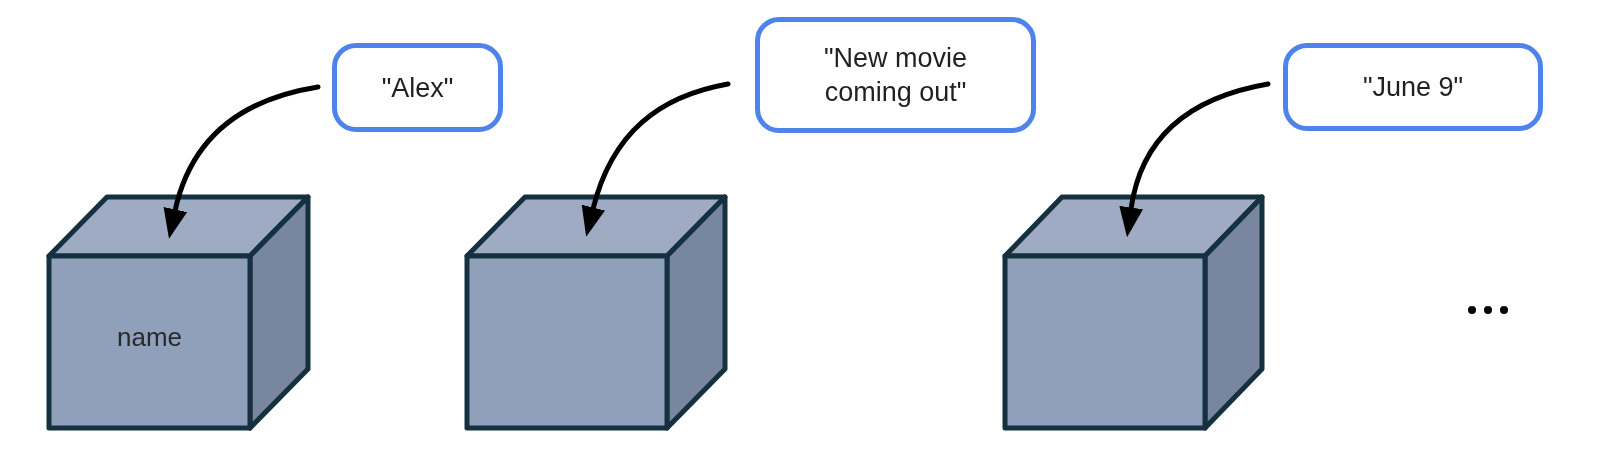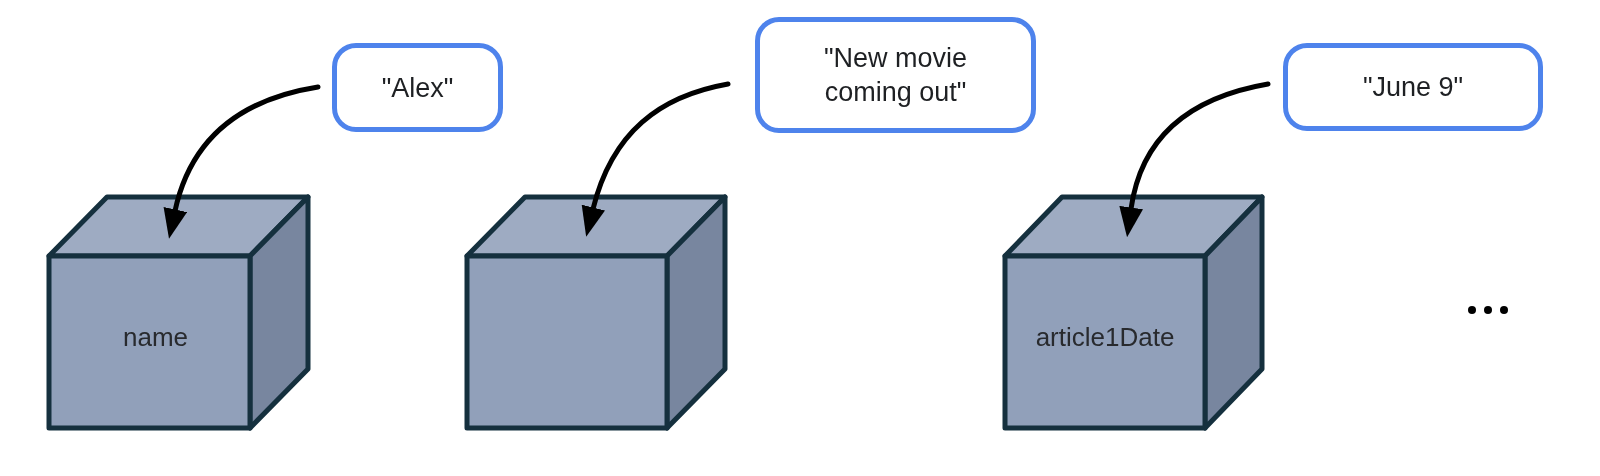--- a/index.html
+++ b/index.html
@@ -52,21 +52,21 @@
   
   .cube-label {
     position: absolute;
     display: flex;
     align-items: center;
     justify-content: center;
     font-size: 26px;
     color: #282a2e;
     pointer-events: none;
   }
-  .l1 { left: 55px;   top: 251px; width: 201px; height: 172px; }
+  .l1 { left: 49px;   top: 251px; width: 201px; height: 172px; }
   .l2 { left: 467px;  top: 251px; width: 200px; height: 172px; }
   .l3 { left: 1005px; top: 251px; width: 200px; height: 172px; }
 
   
   .ellipsis { position: absolute; left: 1468px; top: 306px; display: flex; gap: 8px; }
   .dot { width: 8px; height: 8px; border-radius: 50%; background: #000000; }
 </style>
 </head>
 <body>
 
@@ -109,23 +109,20 @@
     <span class="bubble-text">"New movie
 coming out"</span>
   </div>
   <div class="bubble b3">
     <span class="bubble-text">"June 9"</span>
   </div>
 
   <div class="cube-label l1">
     <span>name</span>
   </div>
-  <div class="cube-label l3">
-    <span>article1Date</span>
-  </div>
 
   <div class="ellipsis">
     <span class="dot"></span>
     <span class="dot"></span>
     <span class="dot"></span>
   </div>
 
 </div>
 
 </body></html>

